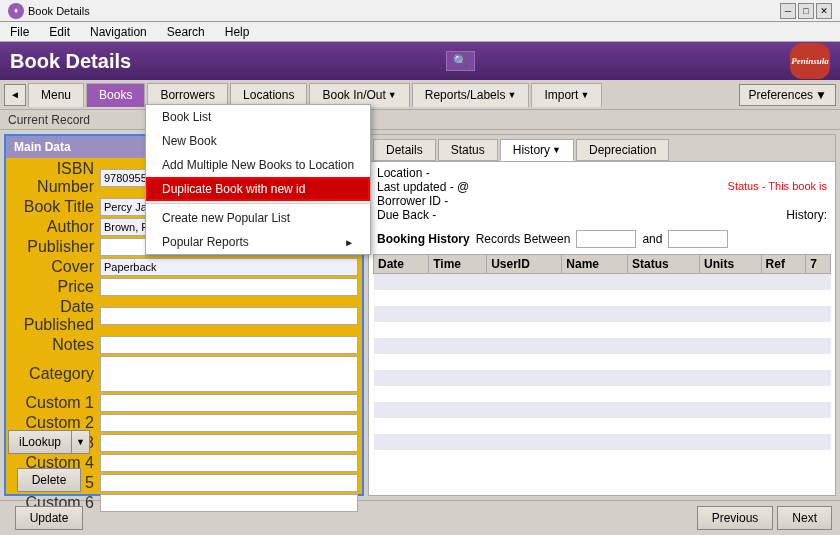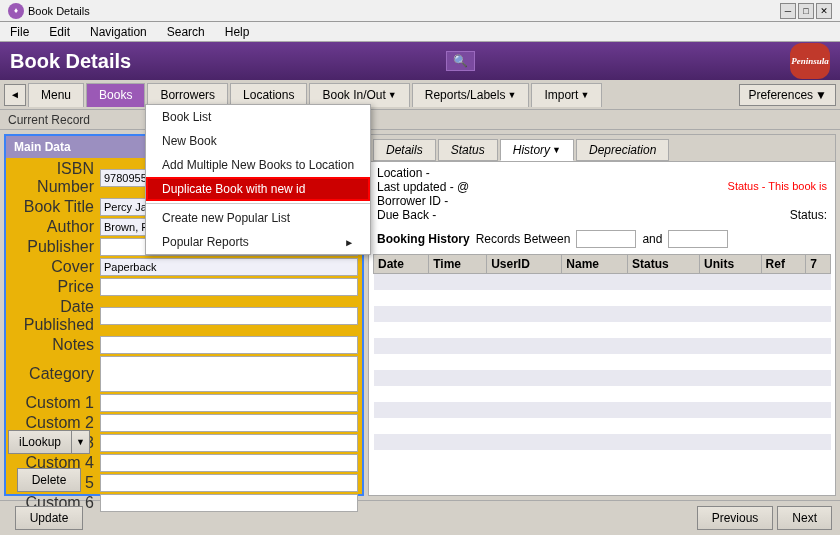--- a/index.html
+++ b/index.html
@@ -140,21 +140,20 @@
       background: white;
       border: 1px solid #aaa;
     }
 
     
     .right-tabs {
       display: flex;
       gap: 2px;
       padding: 4px 4px 0 4px;
       background: #d4d0c8;
-      font-style: italic;
     }
     .right-tab {
       padding: 3px 12px;
       border: 1px solid #aaa;
       background: #e8e4dc;
       cursor: pointer;
       font-size: 11px;
       display: flex;
       align-items: center;
       gap: 2px;
@@ -431,21 +430,21 @@
       </div>
       <div style="display: flex; justify-content: space-between;">
         <span>Last updated - @</span>
         <span class="status-text">Status - This book is</span>
       </div>
       <div>
         <span>Borrower ID -</span>
       </div>
       <div style="display: flex; justify-content: space-between;">
         <span>Due Back -</span>
-        <span>Status:</span>
+        <span>History:</span>
       </div>
     </div>
 
     <div class="booking-history">
       <strong>Booking History</strong>
       <span>Records Between</span>
       <input class="history-input" type="text" value="" style="">
       <span>and</span>
       <input class="history-input" type="text" value="" style="">
     </div>

